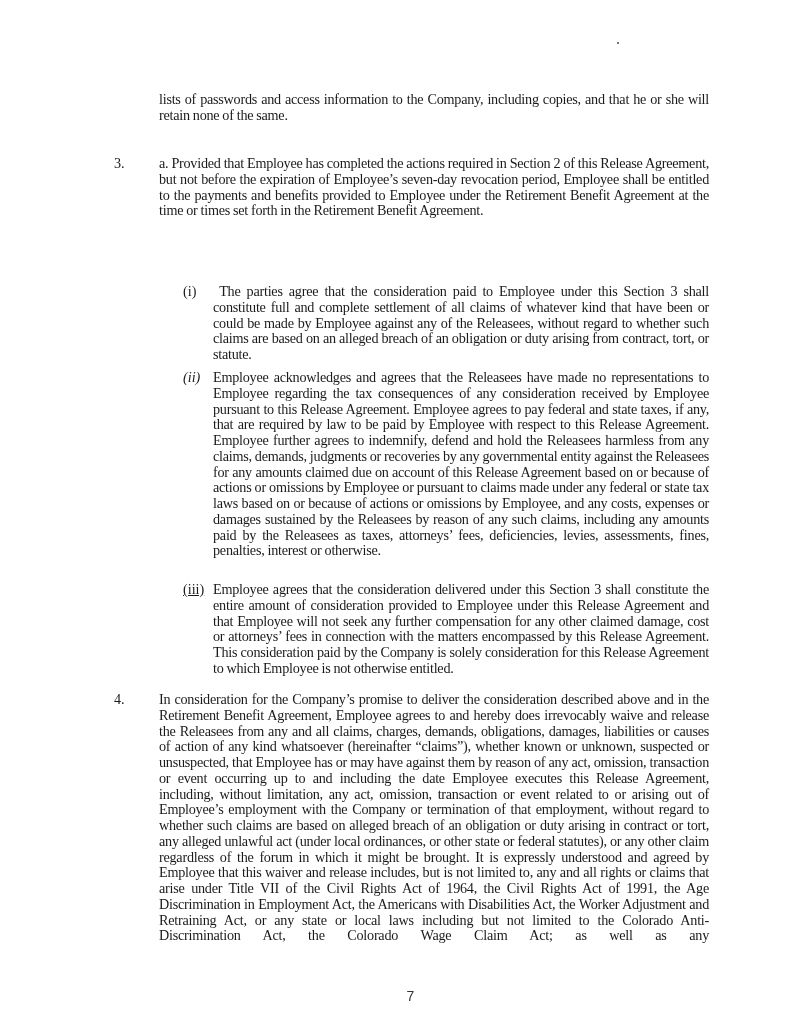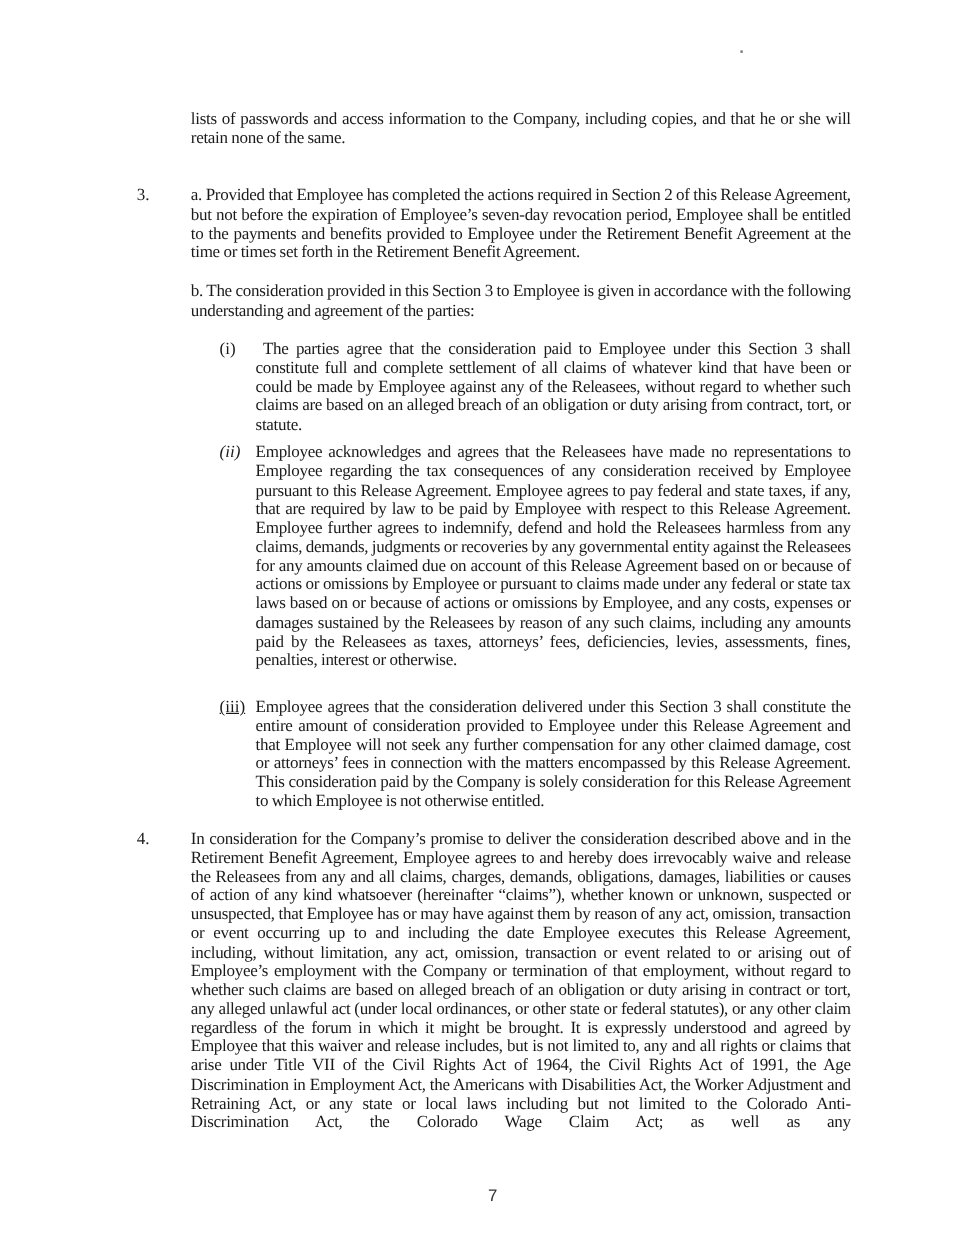--- a/index.html
+++ b/index.html
@@ -84,21 +84,20 @@
   <div class="edge-line"></div>
   <div class="edge-tick" style="left:793px; top:87px; width:4px;"></div>
   <div class="edge-tick" style="left:793px; top:577px; width:6px;"></div>
   <div class="edge-tick" style="left:793px; top:620px; width:6px; height:2px;"></div>
 
   <p class="para last-left" style="left:148px; top:92px; width:550px;">lists of passwords and access information to the Company, including copies, and that he or she will retain none of the same.</p>
 
   <div class="sec-num" style="top:156px;">3.</div>
   <p class="para last-left" style="left:148px; top:156px; width:550px;">a. Provided that Employee has completed the actions required in Section 2 of this Release Agreement, but not before the expiration of Employee’s seven-day revocation period, Employee shall be entitled to the payments and benefits provided to Employee under the Retirement Benefit Agreement at the time or times set forth in the Retirement Benefit Agreement.</p>
 
-  <p class="para last-left" style="left:148px; top:236px; width:550px;">b. The consideration provided in this Section 3 to Employee is given in accordance with the following understanding and agreement of the parties:</p>
 
   <div class="sub-label" style="top:284px;">(i)</div>
   <p class="para last-left" style="left:202px; top:284px; width:496px; white-space:pre-wrap;"> The parties agree that the consideration paid to Employee under this Section 3 shall constitute full and complete settlement of all claims of whatever kind that have been or could be made by Employee against any of the Releasees, without regard to whether such claims are based on an alleged breach of an obligation or duty arising from contract, tort, or statute.</p>
 
   <div class="sub-label" style="top:370px;font-style:italic;">(ii)</div>
   <p class="para last-left" style="left:202px; top:370px; width:496px;">Employee acknowledges and agrees that the Releasees have made no representations to Employee regarding the tax consequences of any consideration received by Employee pursuant to this Release Agreement. Employee agrees to pay federal and state taxes, if any, that are required by law to be paid by Employee with respect to this Release Agreement. Employee further agrees to indemnify, defend and hold the Releasees harmless from any claims, demands, judgments or recoveries by any governmental entity against the Releasees for any amounts claimed due on account of this Release Agreement based on or because of actions or omissions by Employee or pursuant to claims made under any federal or state tax laws based on or because of actions or omissions by Employee, and any costs, expenses or damages sustained by the Releasees by reason of any such claims, including any amounts paid by the Releasees as taxes, attorneys’ fees, deficiencies, levies, assessments, fines, penalties, interest or otherwise.</p>
 
   <div class="sub-label" style="top:582px;text-decoration:underline;">(iii)</div>
   <p class="para last-left" style="left:202px; top:582px; width:496px;">Employee agrees that the consideration delivered under this Section 3 shall constitute the entire amount of consideration provided to Employee under this Release Agreement and that Employee will not seek any further compensation for any other claimed damage, cost or attorneys’ fees in connection with the matters encompassed by this Release Agreement. This consideration paid by the Company is solely consideration for this Release Agreement to which Employee is not otherwise entitled.</p>
 

